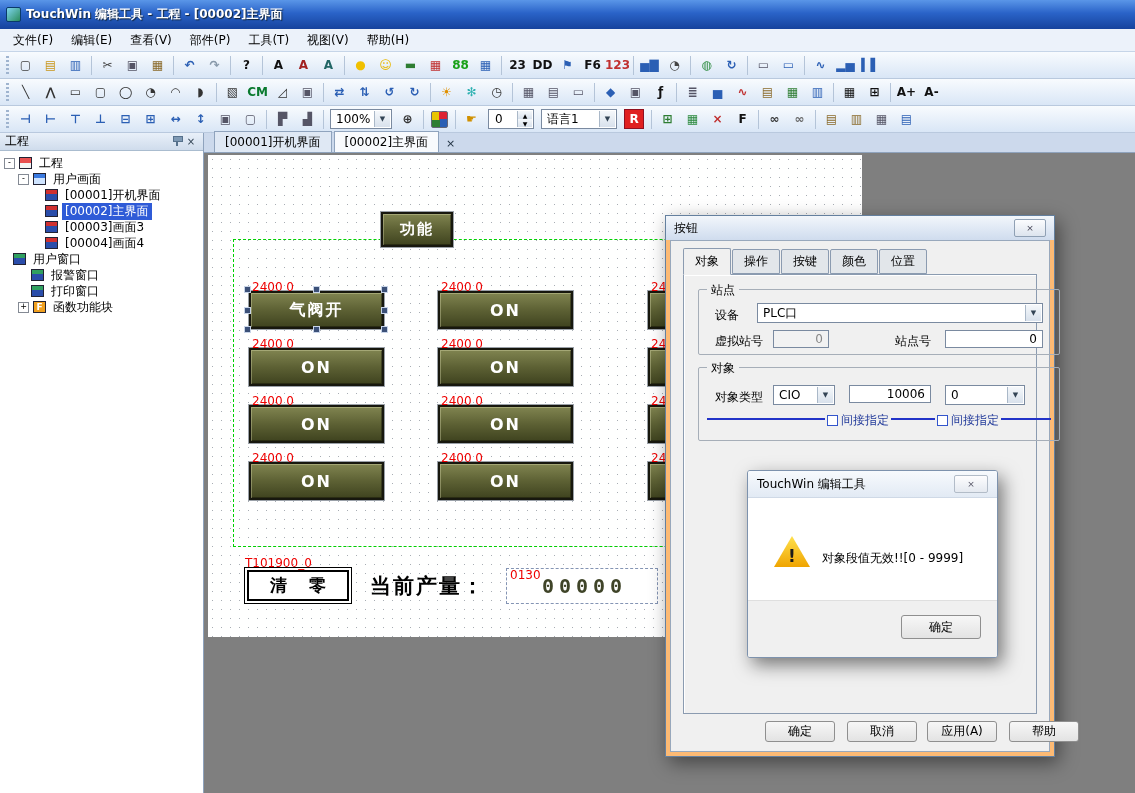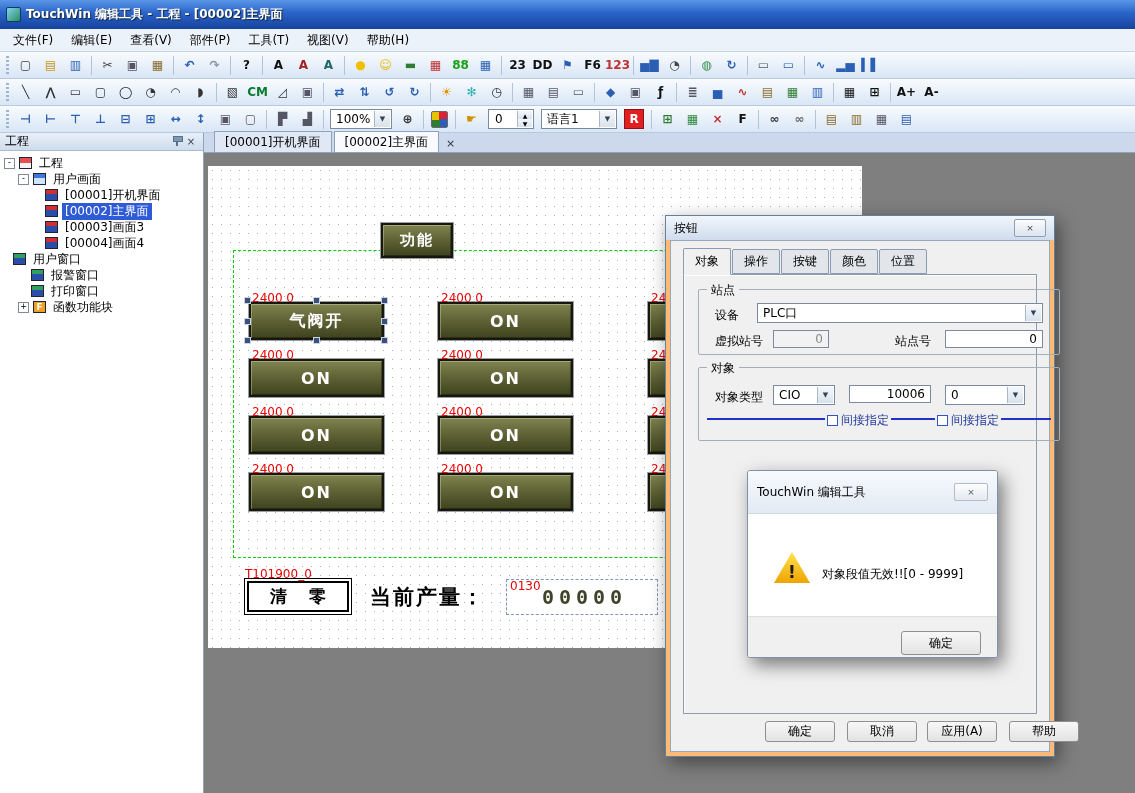--- a/index.html
+++ b/index.html
@@ -59,21 +59,21 @@
 .tlabel{padding:0 3px;}
 .trow.sel .tlabel{background:#2f5bd7;color:#fff;}
 
 #right{flex:1;display:flex;flex-direction:column;min-width:0;}
 #tabstrip{height:19px;background:#ccd9ec;border-bottom:1px solid #8fa3bd;display:flex;align-items:flex-end;padding-left:10px;gap:2px;flex:none;}
 .doctab{padding:2px 10px 1px;border:1px solid #8fa3bd;border-bottom:none;background:#dfe8f4;}
 .doctab.active{background:#f8fafd;}
 .tabx{font-size:11px;padding:0 5px 2px;color:#234;}
 #work{flex:1;position:relative;background:#7f7f7f;overflow:hidden;}
 #sheet{position:absolute;left:4px;top:2px;width:654px;height:482px;background:#fff;
- background-image:radial-gradient(circle,#a8adb4 0.8px,transparent 1px);background-size:9px 9px;margin-top:11px;}
+ background-image:radial-gradient(circle,#a8adb4 0.8px,transparent 1px);background-size:9px 9px;}
 #selrect{position:absolute;left:25px;top:84px;width:553px;height:306px;border:1px dashed #00d000;}
 .onbtn{position:absolute;box-sizing:border-box;background:linear-gradient(180deg,#808450 0%,#5d6134 50%,#3f431f 100%);
  border:2px solid #17170e;outline:1px solid #9aa0a8;color:#fff;font-weight:bold;font-size:16px;display:flex;align-items:center;
  justify-content:center;letter-spacing:2px;box-shadow:inset 1px 1px 0 rgba(235,235,190,.35),inset -1px -1px 0 rgba(10,10,0,.4);}
 #funcbtn{left:173px;top:57px;width:72px;height:35px;font-size:15px;}
 .addr{position:absolute;font-size:12px;line-height:8px;color:#e00;z-index:3;}
 .hdl{position:absolute;width:7px;height:7px;background:#3c5078;border:1px solid #c8d4e8;z-index:4;box-sizing:border-box;}
 #clearbtn{position:absolute;left:36px;top:412px;width:108px;height:37px;border:1px solid #000;padding:2px;box-sizing:border-box;background:#fff;}
 #clearbtn .inner{width:100%;height:100%;border:2px solid #000;display:flex;align-items:center;justify-content:center;
  font-size:17px;font-weight:bold;letter-spacing:8px;padding-left:8px;box-sizing:border-box;}
@@ -104,21 +104,21 @@
 .blueline{position:absolute;left:8px;right:8px;top:50px;border-top:2px solid #2233c8;}
 .cb{position:absolute;display:flex;align-items:center;gap:3px;background:#f0f0f0;padding:0 2px;color:#223a9a;}
 .cb .box{width:11px;height:11px;border:1px solid #3355cc;background:#fff;display:inline-block;box-sizing:border-box;}
 #dlgbtns{position:absolute;left:0;right:0;bottom:8px;height:22px;}
 .btn{position:absolute;width:70px;height:21px;background:linear-gradient(#f7f7f7,#e3e3e3);border:1px solid #8f8f8f;
  border-radius:3px;font-size:12px;font-family:inherit;display:flex;align-items:center;justify-content:center;}
 
 
 #msg{position:absolute;left:747px;top:470px;width:251px;height:188px;background:#fff;border:1px solid #7d92ad;border-radius:3px;
  box-shadow:5px 7px 18px rgba(0,0,0,.5);z-index:20;overflow:hidden;box-sizing:border-box;}
-.msg-title{height:26px;background:linear-gradient(#f7fafd,#e2eaf4);border-bottom:1px solid #cfd9e6;display:flex;align-items:center;padding:8px 9px;}
+.msg-title{height:26px;background:linear-gradient(#f7fafd,#e2eaf4);border-bottom:1px solid #cfd9e6;display:flex;align-items:center;padding:0 9px;}
 .msg-title .sp{flex:1;}
 .msg-close{width:32px;height:16px;border:1px solid #b2bcc8;border-radius:2px;background:linear-gradient(#fdfdfe,#e4e9f0);
  display:flex;align-items:center;justify-content:center;font-size:9px;color:#556;}
 .msg-body{position:relative;height:102px;background:#fff;border-radius:13px;}
 .warn{position:absolute;left:26px;top:38px;width:36px;height:31px;background:linear-gradient(#ffe14d,#efa400);
  clip-path:polygon(50% 0,100% 100%,0 100%);}
 .warn::after{content:"!";position:absolute;left:0;right:0;bottom:1px;text-align:center;font-weight:bold;font-size:17px;color:#1a1a1a;}
 .msg-text{position:absolute;left:74px;top:52px;}
 .msg-foot{height:58px;background:#f0f0f0;border-top:1px solid #dfdfdf;position:relative;}
 #msg-ok{position:static;position:absolute;right:16px;top:14px;width:80px;height:24px;}

